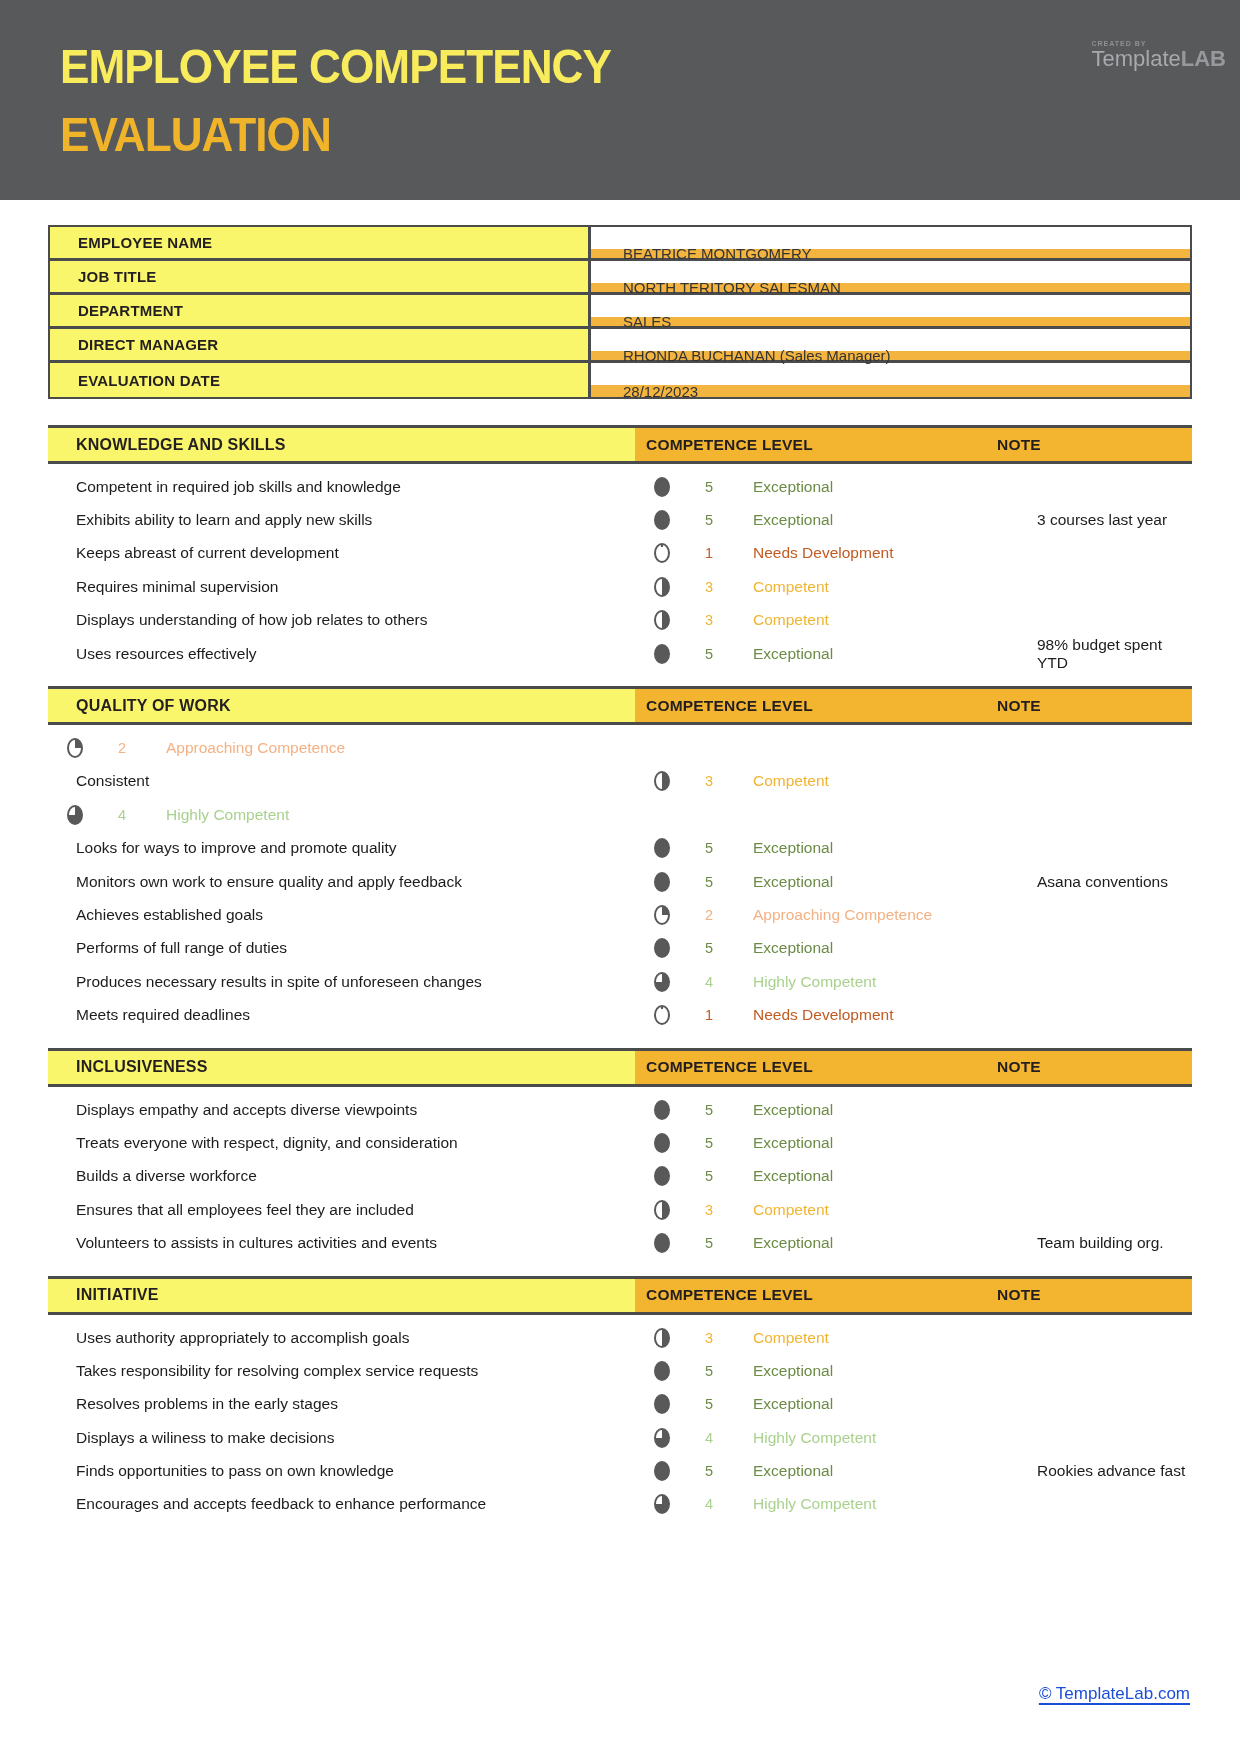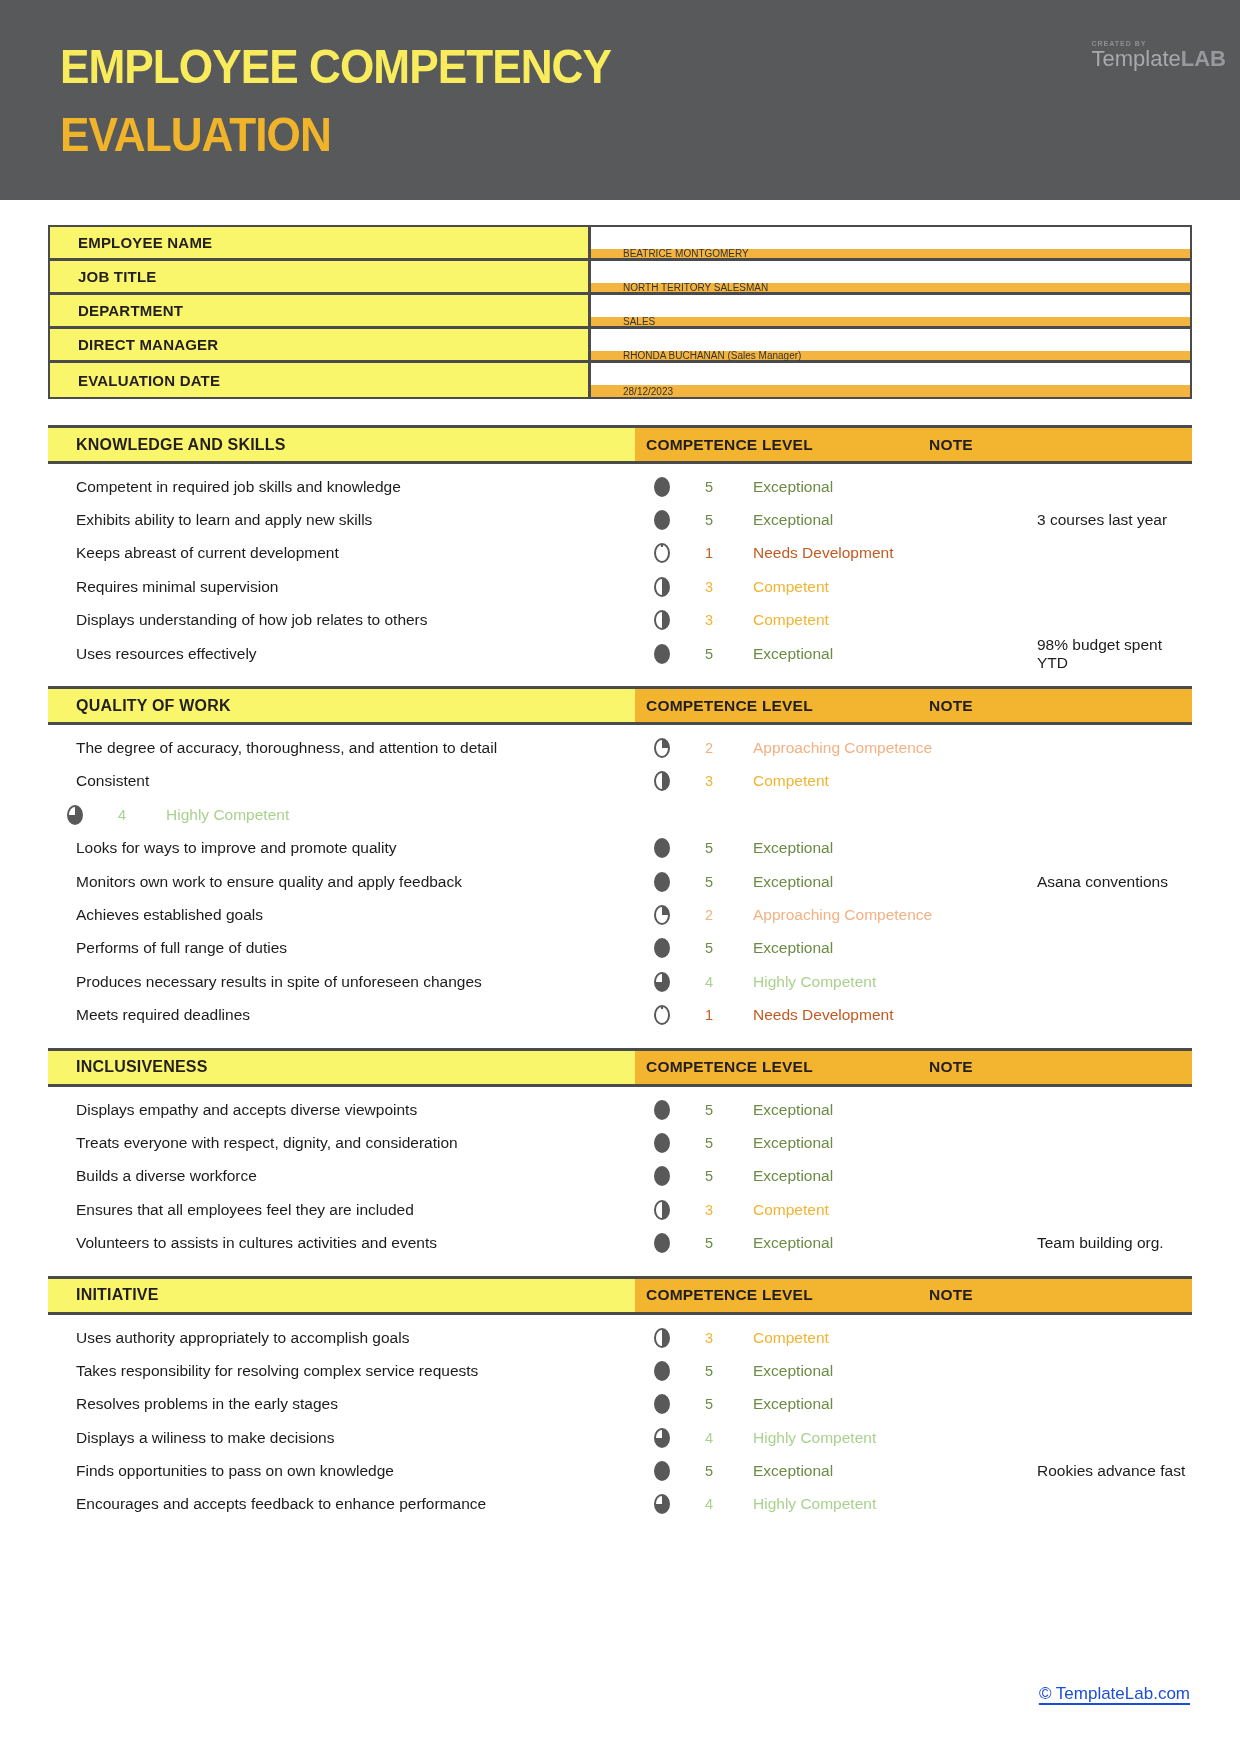--- a/index.html
+++ b/index.html
@@ -19,28 +19,28 @@
   .logo-block { position:absolute; left:1020px; top:52px; width:160px; text-align:center; }
   .logo-block svg { display:block; margin:0 auto; }
   .logo-text { margin-top:5px; font-size:17px; font-weight:700; letter-spacing:3px; color:#F8F15B; }
 
   
   .content { width:1144px; margin:25px 0 0 48px; }
   .emp-table { border:2px solid #4A4B4D; }
   .emp-row { display:flex; height:34px; border-bottom:3px solid #4A4B4D; }
   .emp-row:last-child { border-bottom:none; }
   .emp-label { width:541px; background:#FAF66B; border-right:3px solid #4A4B4D; display:flex; align-items:center; padding-left:28px; font-size:15px; font-weight:700; color:#231F20; letter-spacing:.2px; }
-  .emp-value { flex:1; background:#F4B540; display:flex; align-items:center; padding-left:32px; font-size:10px; color:#333333;margin-top:22px; }
+  .emp-value { flex:1; background:#F4B540; display:flex; align-items:center; padding-left:32px; font-size:15px; color:#333333;margin-top:22px; }
 
   #sections > .section { margin-top:16px; }
   #sections > .section:first-child { margin-top:26px; }
   .sec-head { display:flex; height:39px; border-top:3px solid #4A4B4D; border-bottom:3px solid #4A4B4D; }
   .sec-title { width:587px; background:#FAF66B; display:flex; align-items:center; padding-left:28px; font-size:16px; font-weight:700; color:#231F20; letter-spacing:.2px; }
   .sec-cols { flex:1; background:#F3B430; display:flex; align-items:center; }
-  .col-comp { width:294px; padding-left:11px; font-size:15.5px; font-weight:700; color:#231F20; letter-spacing:.2px; }
+  .col-comp { width:362px; padding-left:11px; font-size:15.5px; font-weight:700; color:#231F20; letter-spacing:.2px; }
   .col-note { font-size:15.5px; font-weight:700; color:#231F20; letter-spacing:.2px; }
 
   .rows { padding-top:6px; }
   .row { display:flex; align-items:center; height:33.4px; }
   .row-desc { width:587px; padding-left:28px; font-size:15.5px; color:#1C1C1C; }
   .row-icon { width:35px; display:flex; justify-content:flex-end; align-items:center; }
   .row-num { width:78px; text-align:center; font-size:14.5px; }
   .row-level { width:242px; padding-left:5px; font-size:15.5px; }
   .row-note { flex:1; padding-left:47px; font-size:15.5px; color:#1C1C1C; }
 
@@ -176,21 +176,20 @@
   <div class="section">
     <div class="sec-head">
       <div class="sec-title">QUALITY OF WORK</div>
       <div class="sec-cols">
         <div class="col-comp">COMPETENCE LEVEL</div>
         <div class="col-note">NOTE</div>
       </div>
     </div>
     <div class="rows">
   <div class="row">
-    <div class="row-desc">The degree of accuracy, thoroughness, and attention to detail</div>
     <div class="row-icon">
                 <span class="pie pie-2"></span>
               </div>
     <div class="row-num" style="color: rgb(244, 177, 131);">2</div>
     <div class="row-level" style="color: rgb(244, 177, 131);">Approaching Competence</div>
     <div class="row-note"></div>
   </div>
 
   <div class="row">
     <div class="row-desc">Consistent</div>

